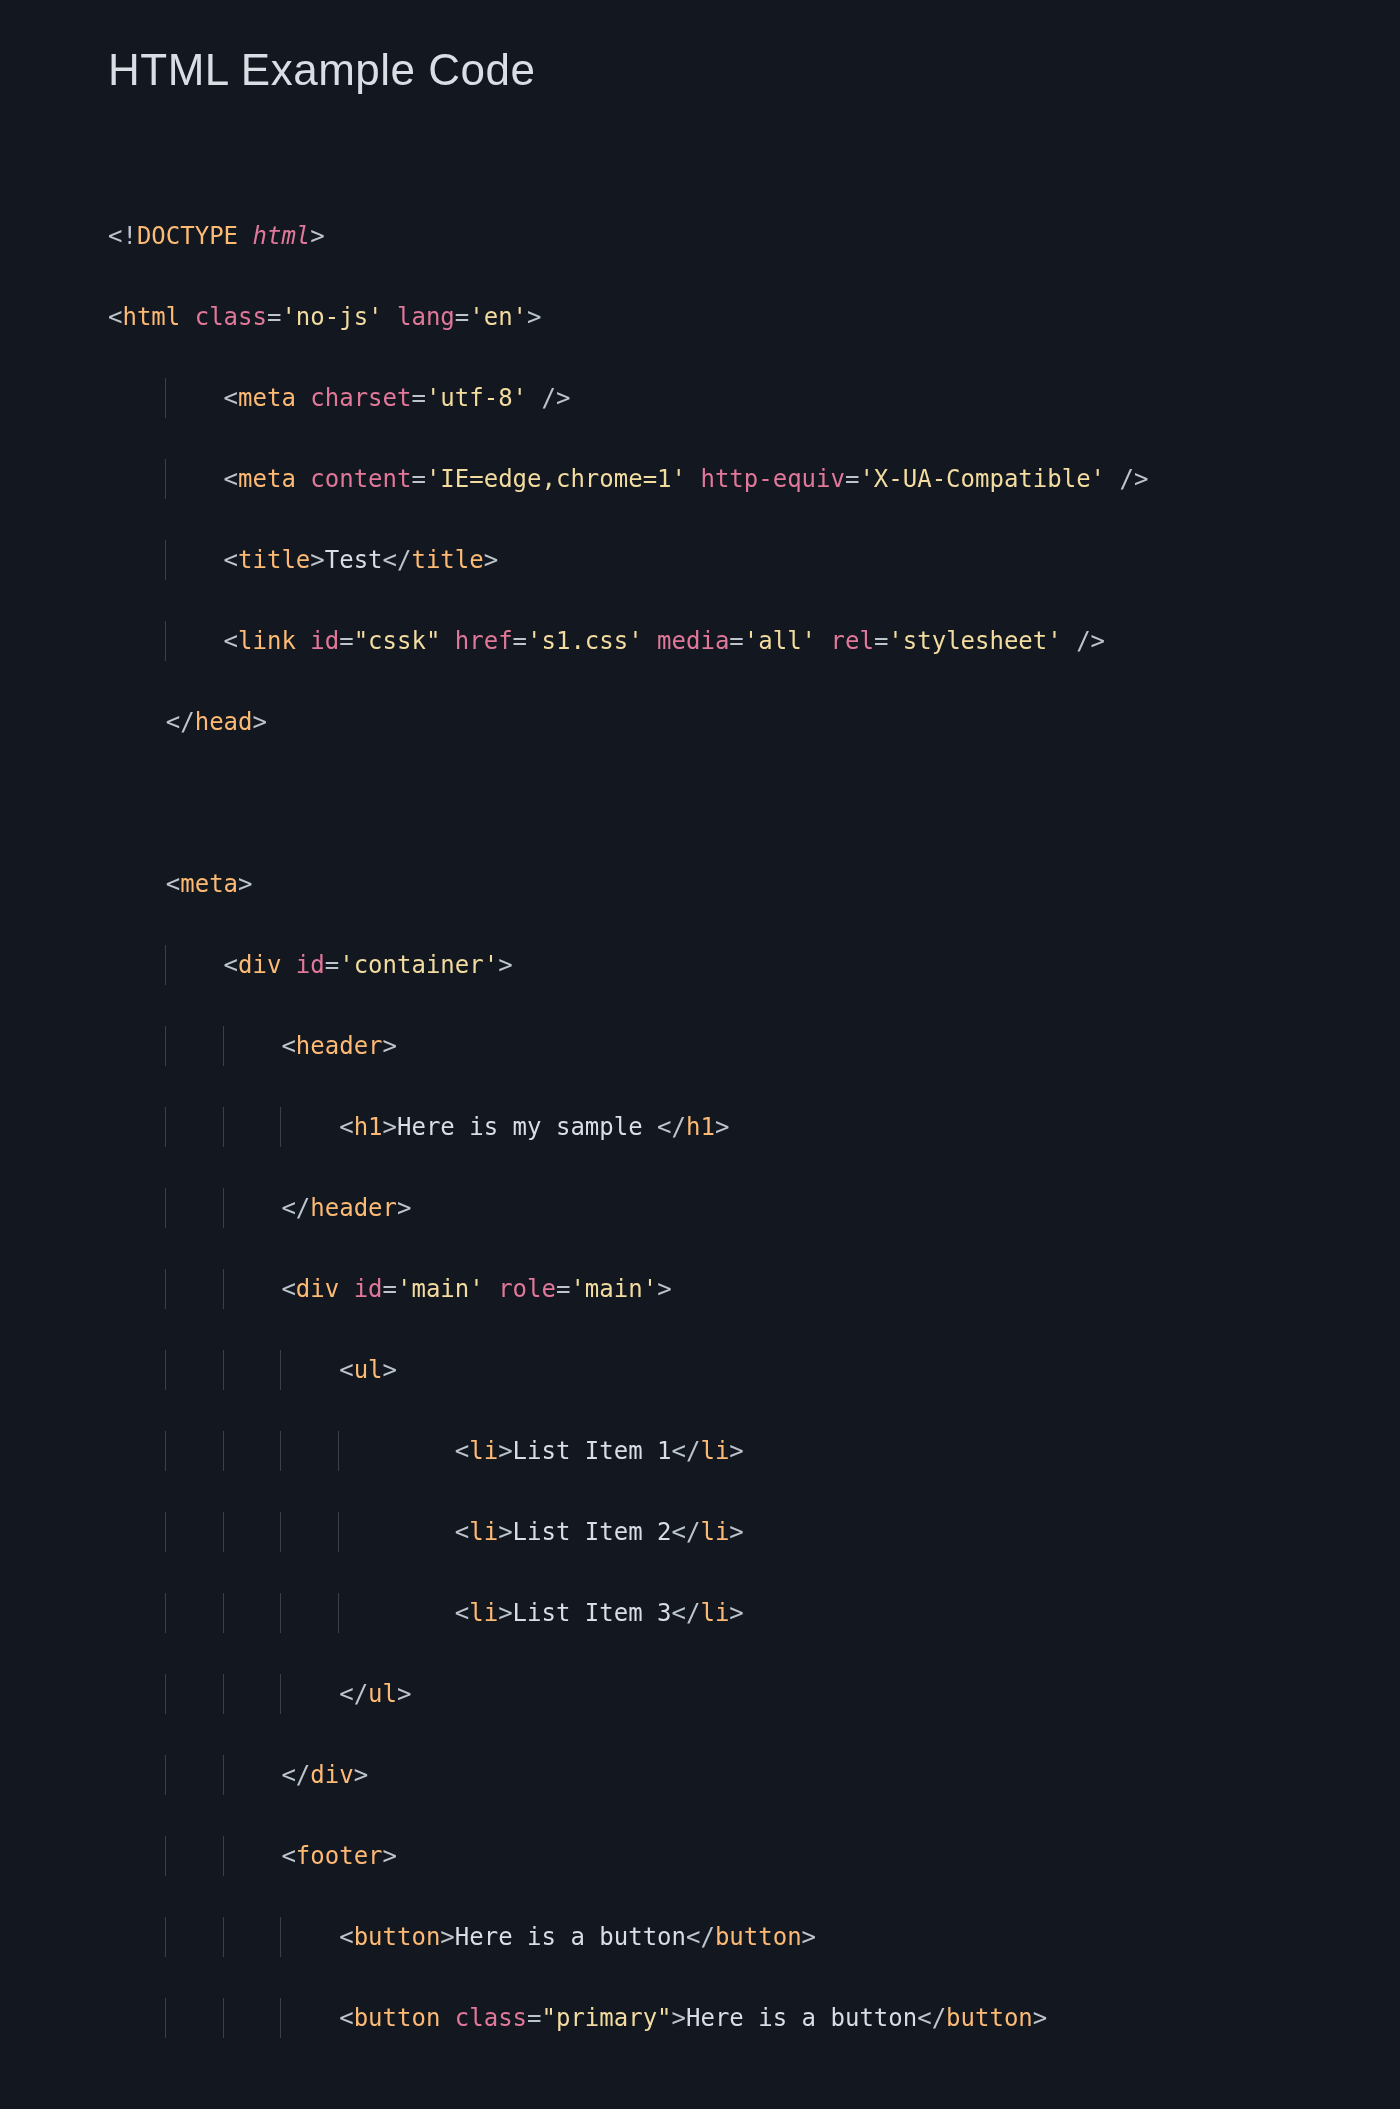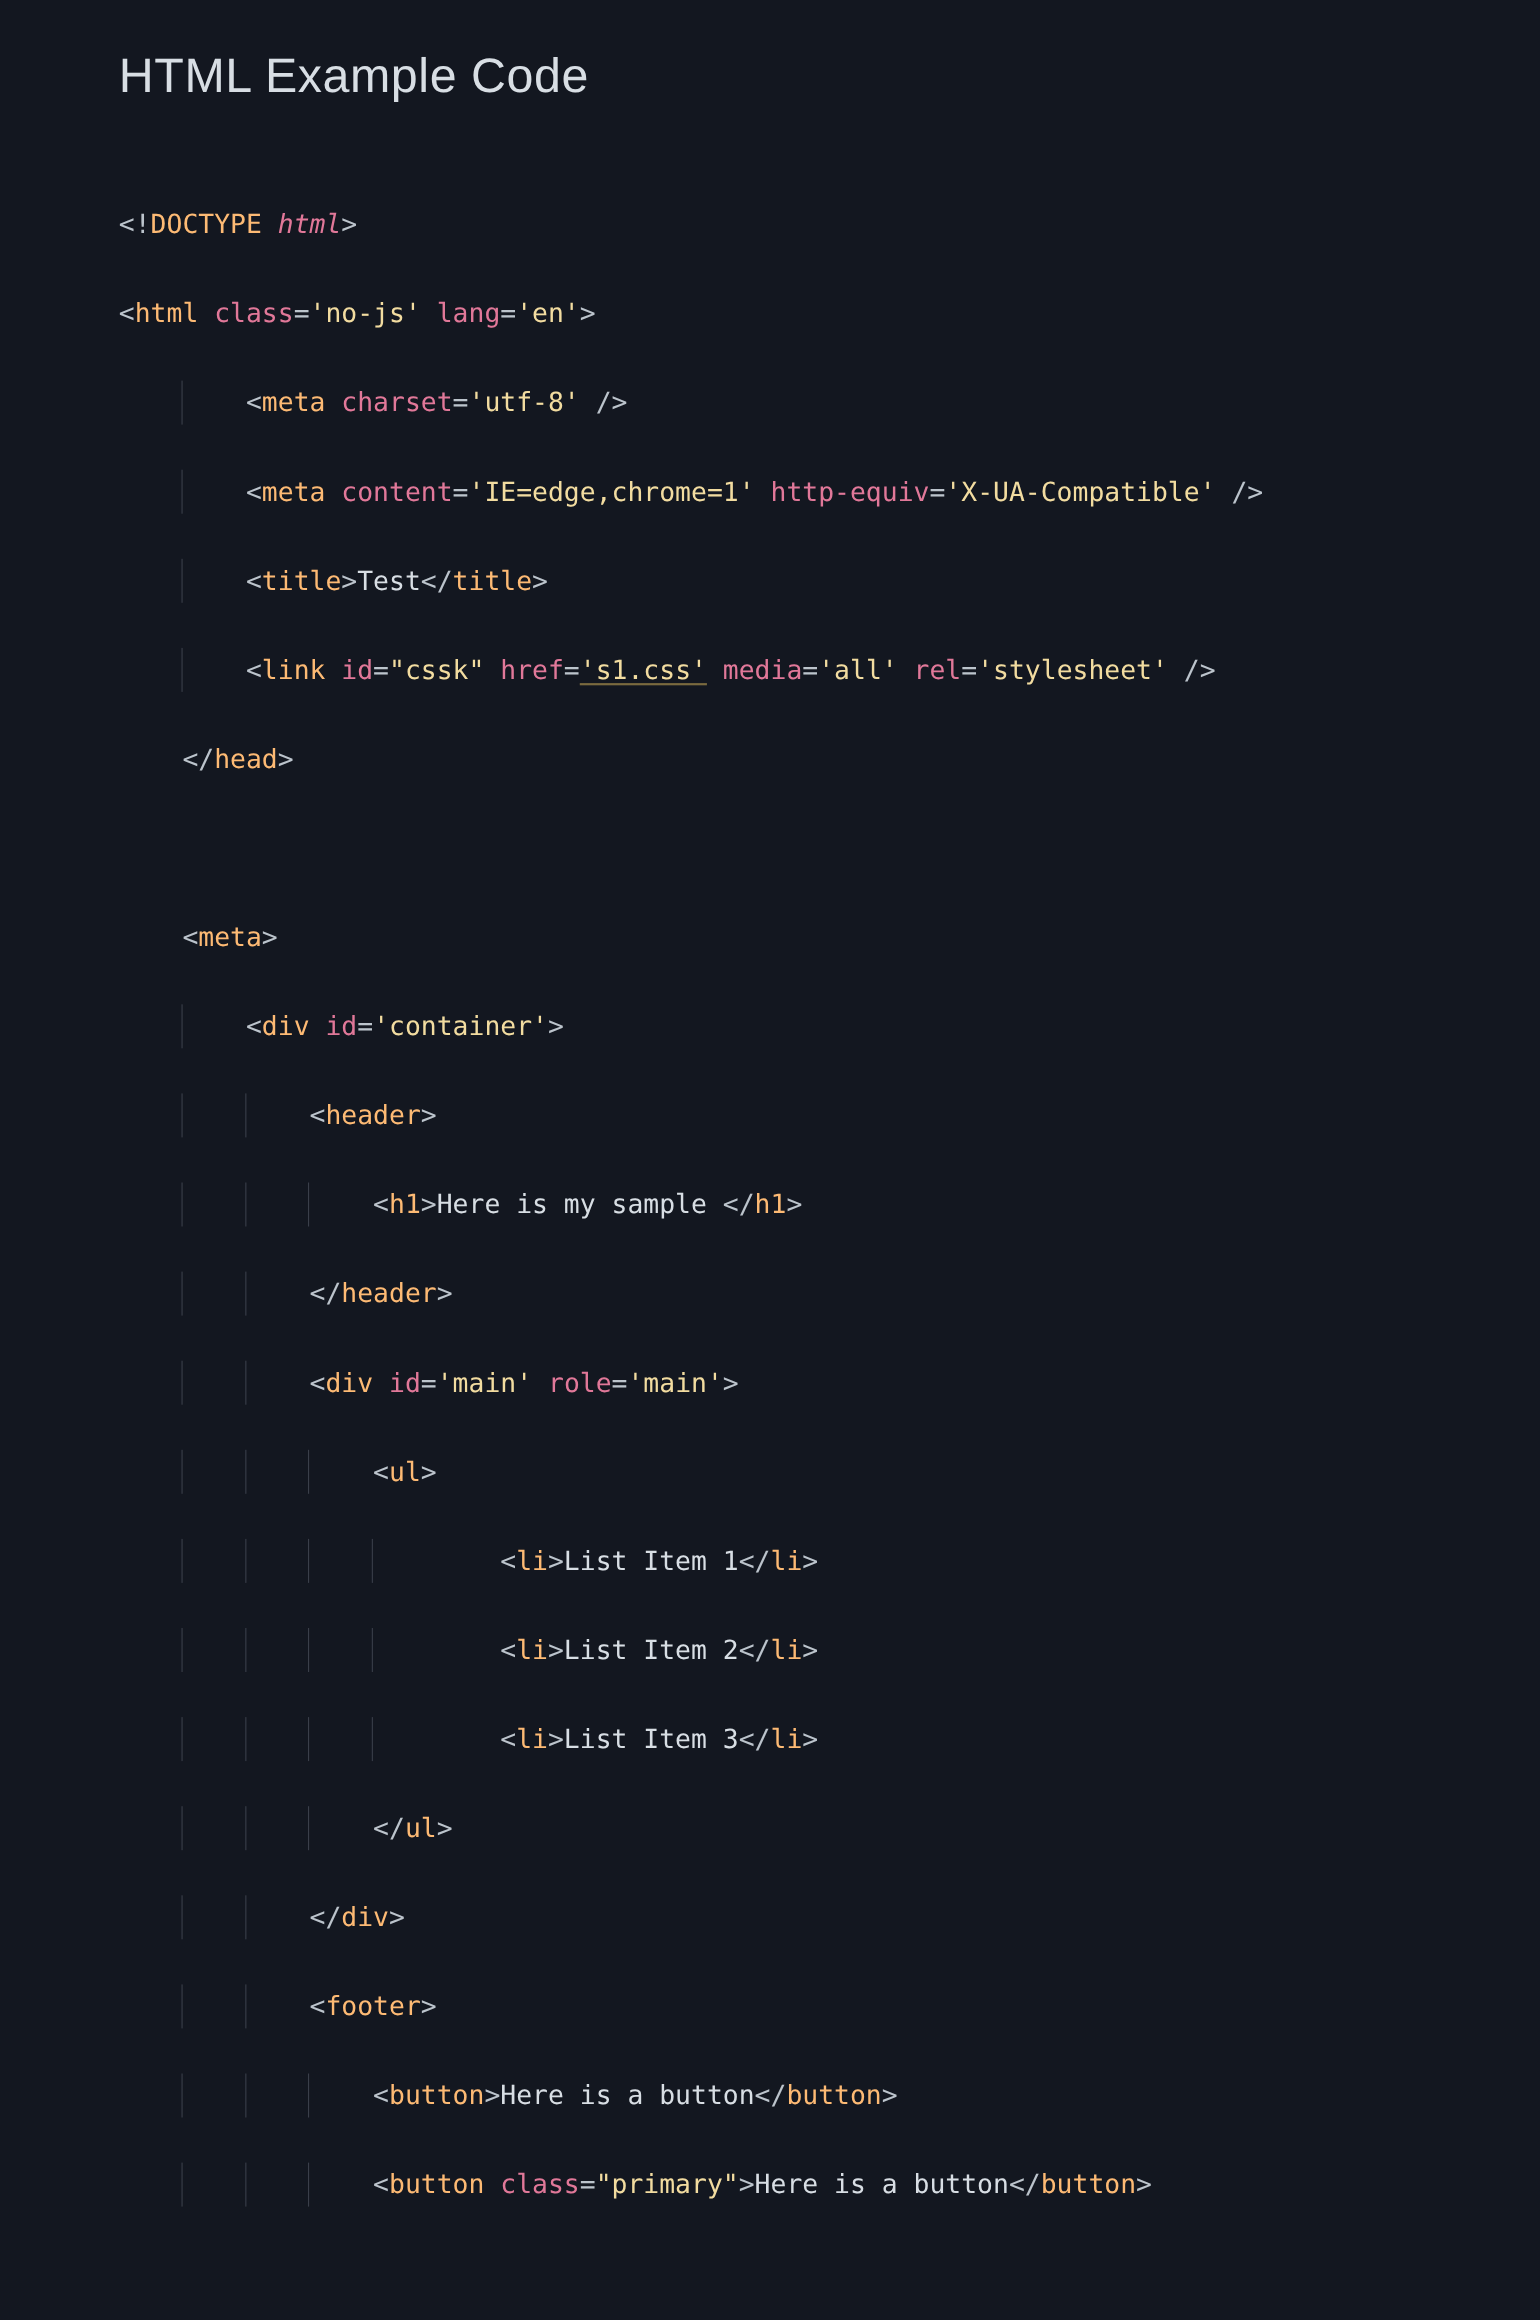--- a/index.html
+++ b/index.html
@@ -11,40 +11,40 @@
     min-height: 2109px;
     width: 1400px;
   }
   .title {
     font-family: -apple-system, BlinkMacSystemFont, 'Segoe UI', Helvetica, Arial, sans-serif;
     font-weight: 200;
     font-size: 44px;
     color: #d8dee4;
     padding-left: 108px;
     letter-spacing: 0.5px;
-    margin-bottom: 48px;
+    margin-bottom: 80px;
   }
   .code {
     padding-left: 108px;
     font-size: 24px;
     line-height: 40.5px;
     white-space: pre;
   }
   .guide {
     display: inline-block;
     border-left: 1px solid #3a3f4a;
     margin-left: -1px;
   }
   
   .pn { color: #bcc4cc; }             
   .tag { color: #fdba74; text-align: center; }            
   .attr { color: #e17899; }  
   .str { color: #f2dca0; }            
   .txt { color: #d8dee4; }            
-  .underline { text-decoration: underline; text-decoration-color: #7a6a3f; text-underline-offset: 4px; }            
+  .underline { text-decoration-color: #7a6a3f; text-underline-offset: 4px; }            
   .doctype { color: #e17899; font-style: italic; }             
 </style>
 </head>
 <body>
 
 <h1 class="title">HTML Example Code</h1>
 
 <div class="code">
 <div><span class="pn">&lt;!</span><span class="tag">DOCTYPE</span> <span class="doctype">html</span><span class="pn">&gt;</span></div>
 <div><span class="pn">&lt;</span><span class="tag">html</span> <span class="attr">class</span><span class="pn">=</span><span class="str">'no-js'</span> <span class="attr">lang</span><span class="pn">=</span><span class="str">'en'</span><span class="pn">&gt;</span></div>

